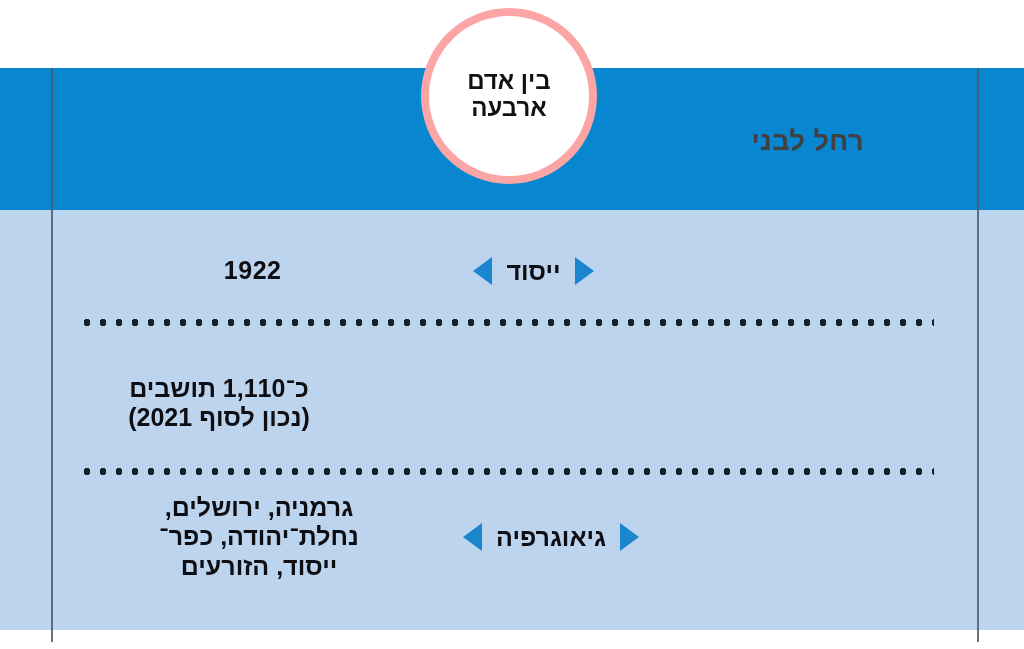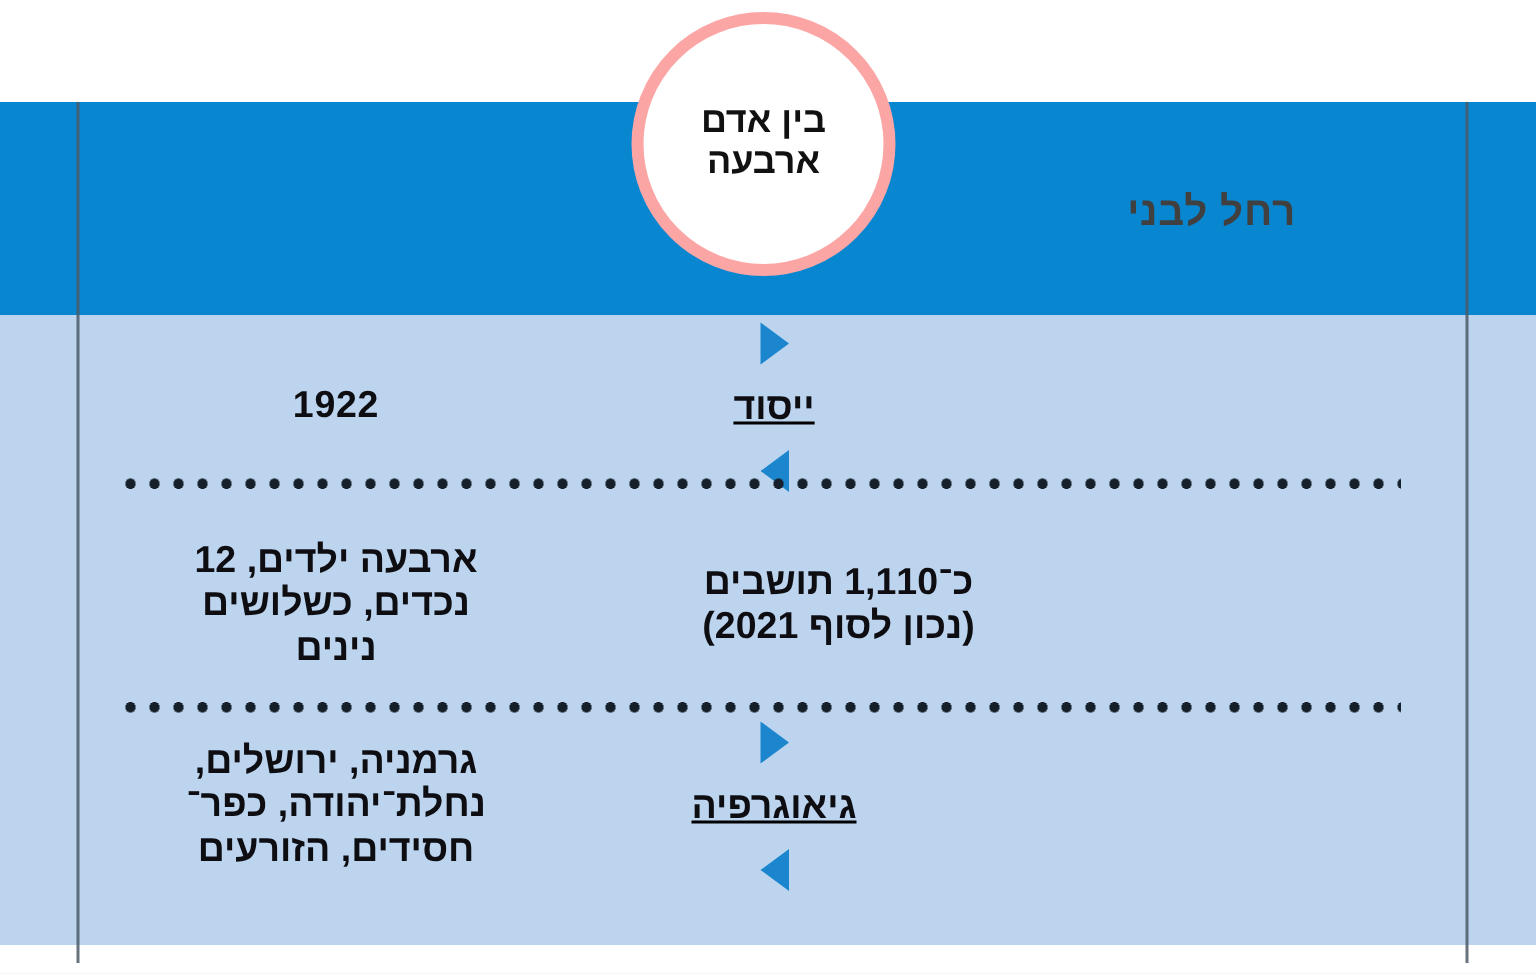--- a/index.html
+++ b/index.html
@@ -107,29 +107,29 @@
   .row-2 { top: 344px; height: 118px; }
   .row-3 { top: 478px; height: 118px; }
 
   .col-right {
     width: 340px;
     display: flex;
     align-items: center;
     justify-content: center;
     padding-left: 6px;
     box-sizing: border-box;
+    margin-left: 35px;
   }
   .col-center {
     width: 250px;
     display: flex;
-    flex-direction: column;
-    align-items: center;
+    flex-direction: row;
+    align-items: flex-start;
     justify-content: center;
     gap: 14px;
-    text-decoration: underline;
   }
   .col-left {
     width: 336px;
     display: flex;
     align-items: center;
     justify-content: center;
     box-sizing: border-box;
   }
 
   .value {
@@ -210,43 +210,36 @@
       <div class="arrow arrow-left"></div>
     </div>
     <div class="col-left">
       <div class="value"></div>
     </div>
   </div>
 
   <div class="dots dots-1"></div>
 
   <div class="row row-2">
-    <div class="col-right">
-      <div class="value">
-        <div>ארבעה ילדים, 12</div>
-        <div>נכדים, כשלושים</div>
-        <div>נינים</div>
-      </div>
-    </div>
     <div class="col-left">
       <div class="value">
         <div>כ־1,110 תושבים</div>
         <div>(נכון לסוף 2021)</div>
       </div>
     </div>
   </div>
 
   <div class="dots dots-2"></div>
 
   <div class="row row-3">
     <div class="col-right">
       <div class="value">
         <div>גרמניה, ירושלים,</div>
         <div>נחלת־יהודה, כפר־</div>
-        <div>חסידים, הזורעים</div>
+        <div>ייסוד, הזורעים</div>
       </div>
     </div>
     <div class="col-center">
       <div class="arrow arrow-right"></div>
       <div class="cat-label">גיאוגרפיה</div>
       <div class="arrow arrow-left"></div>
     </div>
   </div>
 
 </div>

